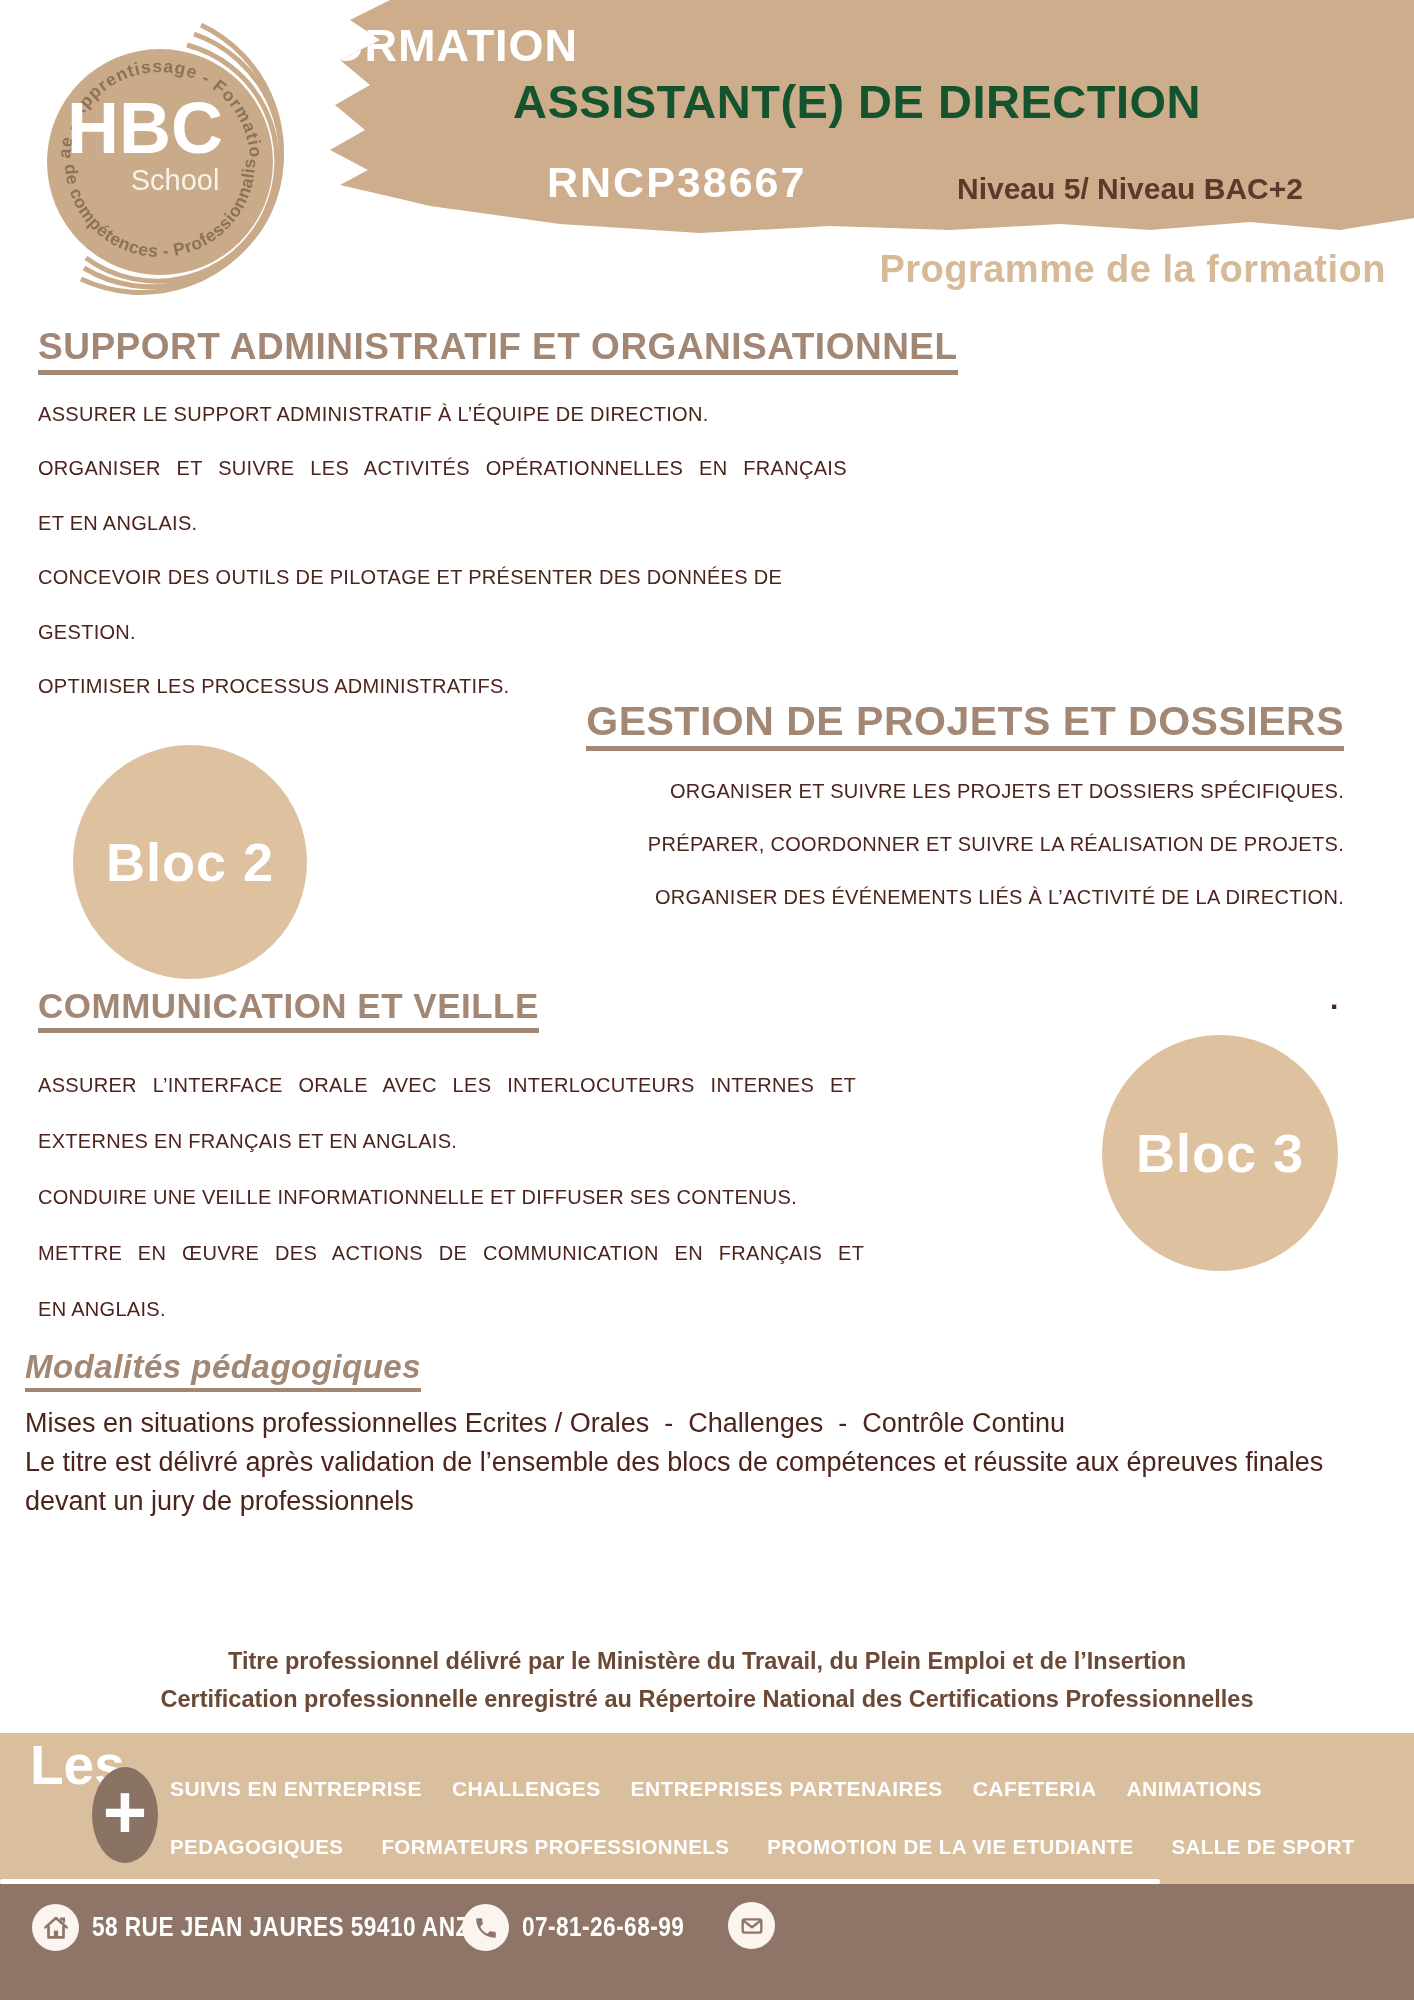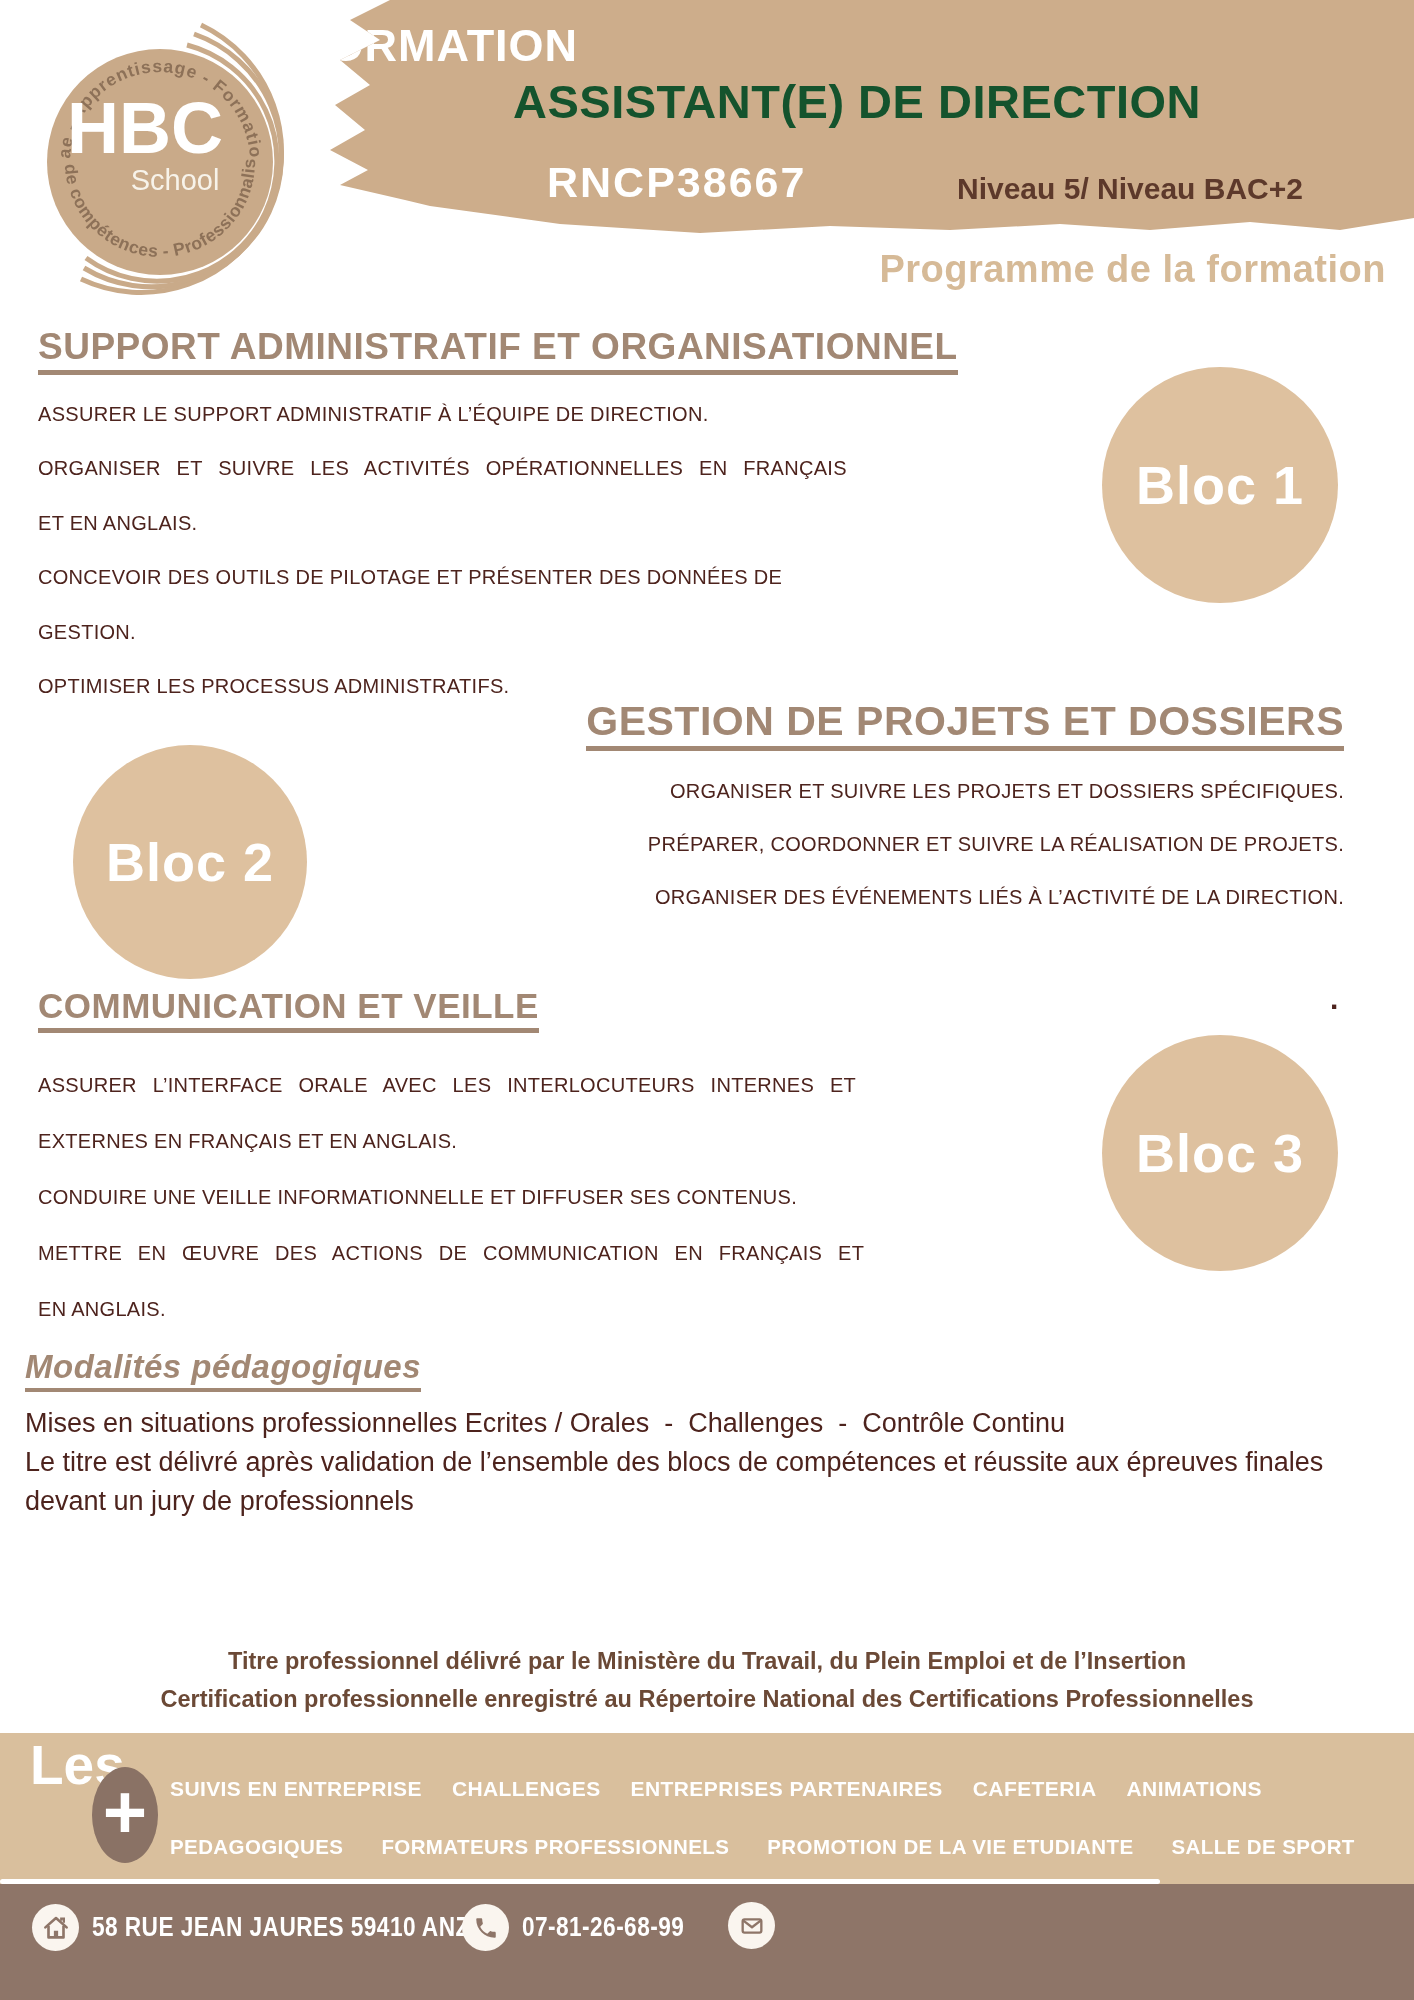--- a/index.html
+++ b/index.html
@@ -118,23 +118,20 @@
     <div class="h">SUPPORT ADMINISTRATIF ET ORGANISATIONNEL</div>
     <div class="lines">
       <div class="line">ASSURER LE SUPPORT ADMINISTRATIF À L’ÉQUIPE DE DIRECTION.</div>
       <div class="line j">ORGANISER ET SUIVRE LES ACTIVITÉS OPÉRATIONNELLES EN FRANÇAIS</div>
       <div class="line">ET EN ANGLAIS.</div>
       <div class="line">CONCEVOIR DES OUTILS DE PILOTAGE ET PRÉSENTER DES DONNÉES DE</div>
       <div class="line">GESTION.</div>
       <div class="line">OPTIMISER LES PROCESSUS ADMINISTRATIFS.</div>
     </div>
   </div>
-  <div class="bloc" id="bloc1">
-    <span>Bloc 1</span>
-  </div>
 
   <div class="sec" id="sec2">
     <div class="h">GESTION DE PROJETS ET DOSSIERS</div>
     <div class="lines">
       <div class="line">ORGANISER ET SUIVRE LES PROJETS ET DOSSIERS SPÉCIFIQUES.</div>
       <div class="line">PRÉPARER, COORDONNER ET SUIVRE LA RÉALISATION DE PROJETS.</div>
       <div class="line">ORGANISER DES ÉVÉNEMENTS LIÉS À L’ACTIVITÉ DE LA DIRECTION.</div>
     </div>
   </div>
   <div class="bloc" id="bloc2">

